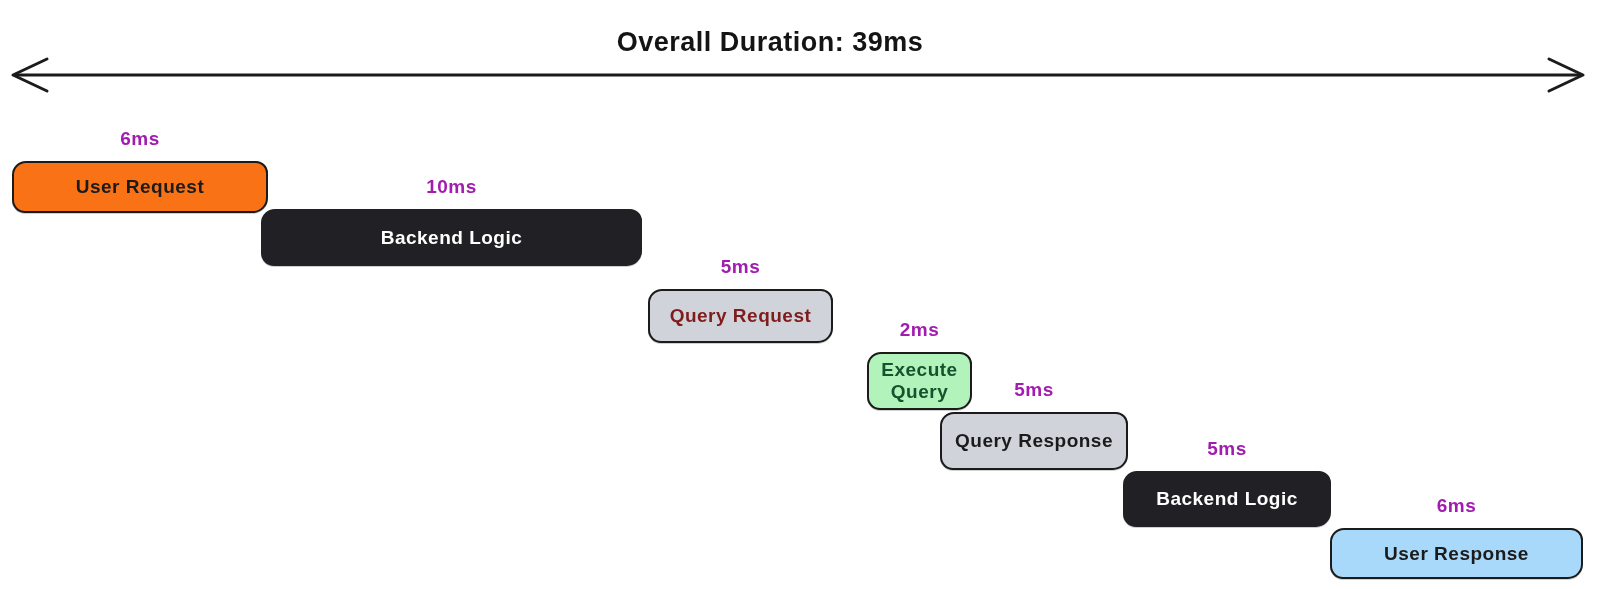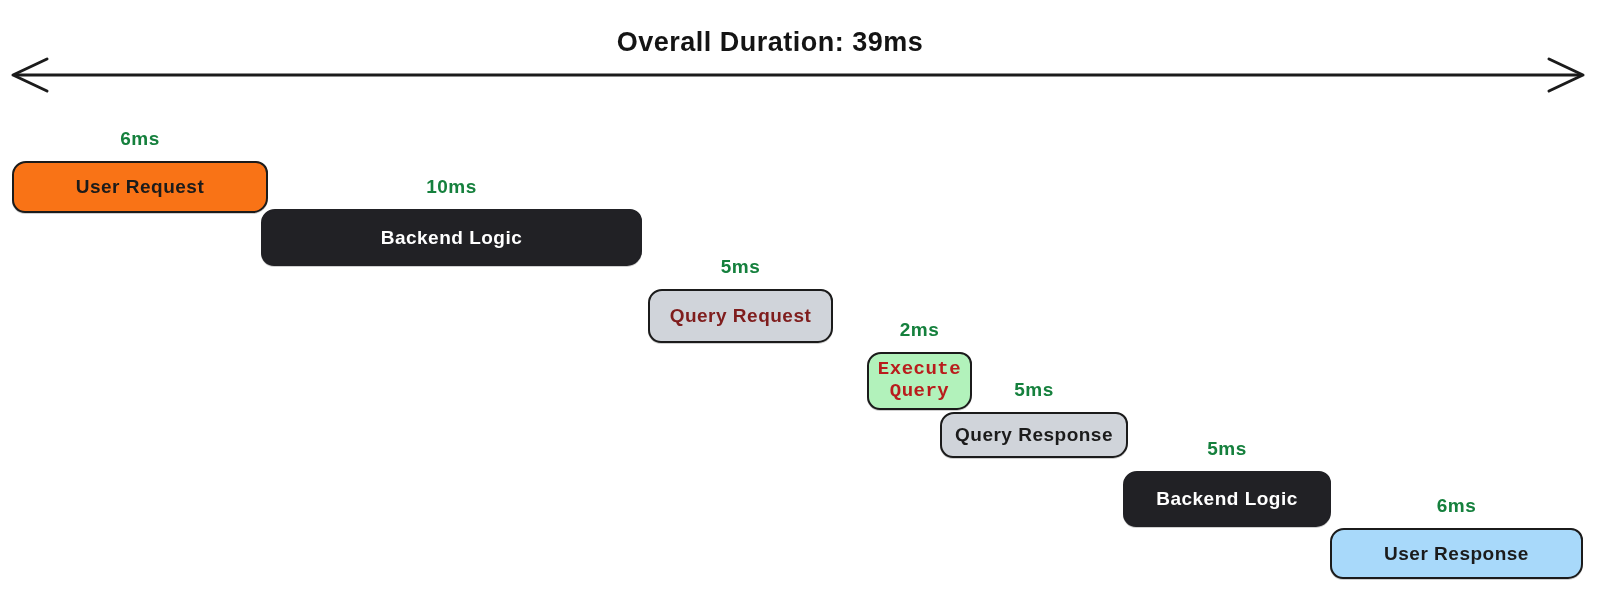--- a/index.html
+++ b/index.html
@@ -18,40 +18,40 @@
     font-size:27px; font-weight:700;
     letter-spacing:0.5px;
     color:#141414;
     margin-top:19px;
   }
   .arrow { position:absolute; top:53px; left:0; }
   .step { position:absolute; }
   .dur {
     height:45px;
     display:flex; align-items:center; justify-content:center;
-    font-size:19px; font-weight:700; color:#15803d;
+    font-size:19px; font-weight:700; color:#a21caf;
     letter-spacing:0.5px;
   }
   .box {
     border:2.5px solid #1b1b1b;
     border-radius:14px 12px 15px 13px;
     display:flex; align-items:center; justify-content:center;
     text-align:center;
     font-size:19px; font-weight:700;
     letter-spacing:0.5px;
     line-height:1.15;
     padding:2px 8px;
     box-shadow:0 1px 0 rgba(120,120,120,0.35);
   }
   
   .s0 { left:12px;   top:116px; width:256px; }  .s0 .box { height:52px; }
   .s1 { left:261px;  top:164px; width:381px; }  .s1 .box { height:57px; }
   .s2 { left:648px;  top:244px; width:185px; }  .s2 .box { height:54px; }
   .s3 { left:867px;  top:307px; width:105px; }  .s3 .box { height:58px; padding:2px 4px; }
-  .s4 { left:940px;  top:367px; width:188px; }  .s4 .box { height:46px; }
+  .s4 { left:940px;  top:367px; width:188px; }  .s4 .box { height:58px; }
   .s5 { left:1123px; top:426px; width:208px; }  .s5 .box { height:56px; }
   .s6 { left:1330px; top:483px; width:253px; }  .s6 .box { height:51px; }
 </style>
 </head>
 <body>
 
 <div class="canvas">
 
   <div class="title">Overall Duration: 39ms</div>
 
@@ -71,21 +71,21 @@
     <div class="box" style="background: rgb(33, 33, 37); color: rgb(255, 255, 255); border-color: rgb(33, 33, 37);">Backend Logic</div>
   </div>
 
   <div class="step s2">
     <div class="dur">5ms</div>
     <div class="box" style="background: rgb(208, 212, 218); color: #7f1d1d; border-color: rgb(27, 27, 27);">Query Request</div>
   </div>
 
   <div class="step s3">
     <div class="dur">2ms</div>
-    <div class="box" style="background: rgb(178, 242, 187); color: #b91c1c; border-color: rgb(27, 27, 27); font-family: Liberation Mono, monospace;">Execute Query</div>
+    <div class="box" style="background: rgb(178, 242, 187); color: #14532d; border-color: rgb(27, 27, 27);">Execute Query</div>
   </div>
 
   <div class="step s4">
     <div class="dur">5ms</div>
     <div class="box" style="background: rgb(208, 212, 218); color: rgb(27, 27, 27); border-color: rgb(27, 27, 27);">Query Response</div>
   </div>
 
   <div class="step s5">
     <div class="dur">5ms</div>
     <div class="box" style="background: rgb(33, 33, 37); color: rgb(255, 255, 255); border-color: rgb(33, 33, 37);">Backend Logic</div>

